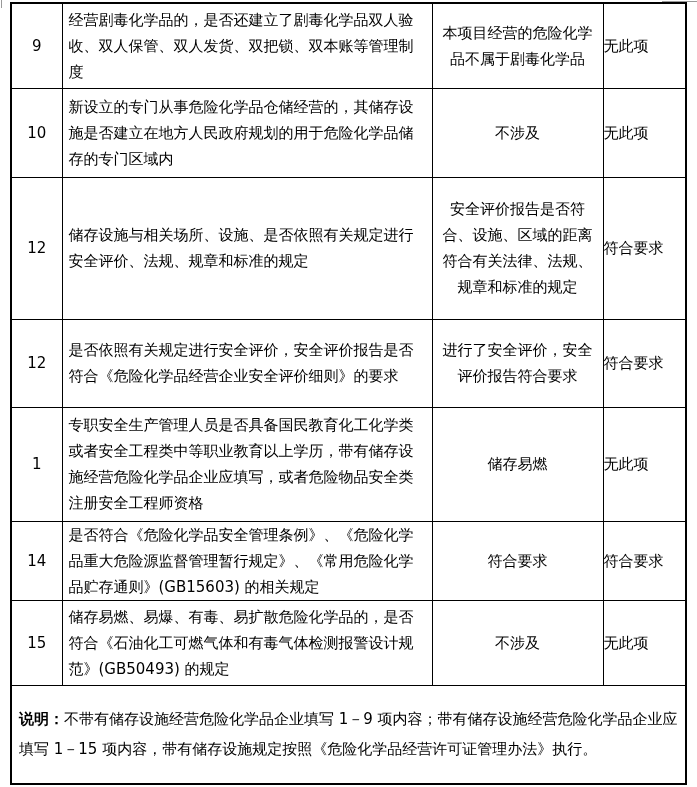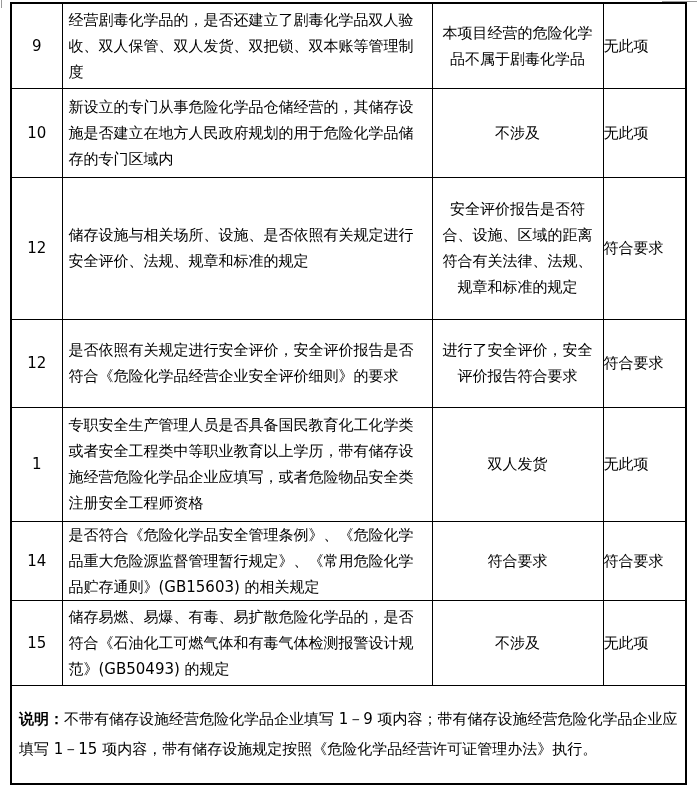--- a/index.html
+++ b/index.html
@@ -99,21 +99,21 @@
     </tr>
     <tr class="r12">
       <td class="no">12</td>
       <td class="item">是否依照有关规定进行安全评价，安全评价报告是否符合《危险化学品经营企业安全评价细则》的要求</td>
       <td class="ans">进行了安全评价，安全评价报告符合要求</td>
       <td class="ccl">符合要求</td>
     </tr>
     <tr class="r13">
       <td class="no">1</td>
       <td class="item">专职安全生产管理人员是否具备国民教育化工化学类或者安全工程类中等职业教育以上学历，带有储存设施经营危险化学品企业应填写，或者危险物品安全类注册安全工程师资格</td>
-      <td class="ans">双人发货</td>
+      <td class="ans">储存易燃</td>
       <td class="ccl">无此项</td>
     </tr>
     <tr class="r14">
       <td class="no">14</td>
       <td class="item">是否符合《危险化学品安全管理条例》、《危险化学品重大危险源监督管理暂行规定》、《常用危险化学品贮存通则》(GB15603) 的相关规定</td>
       <td class="ans">符合要求</td>
       <td class="ccl">符合要求</td>
     </tr>
     <tr class="r15">
       <td class="no">15</td>

